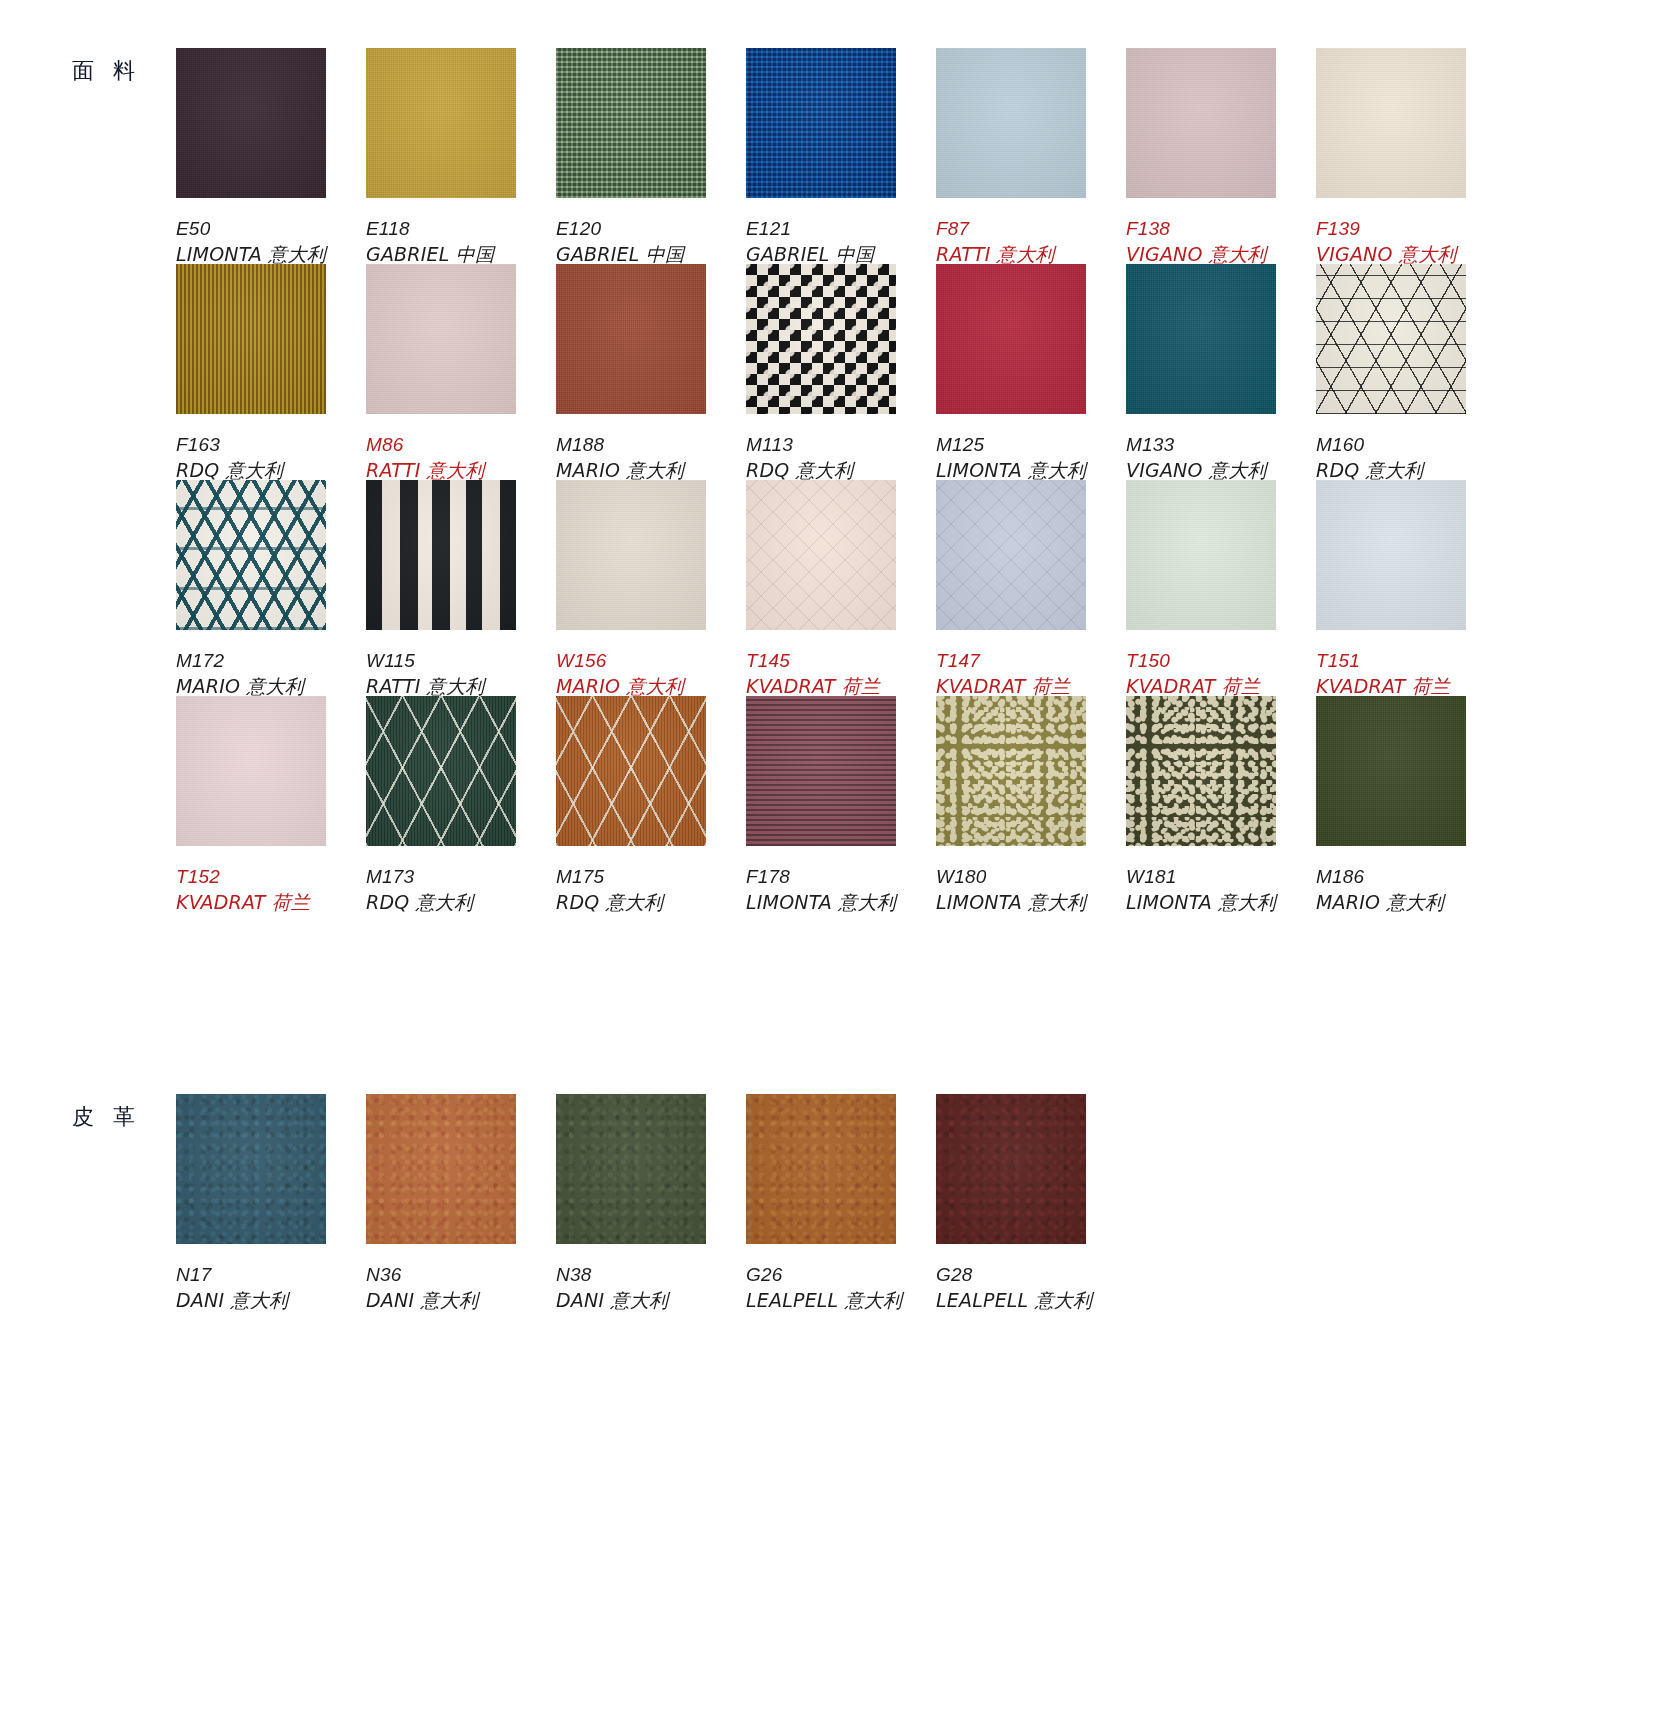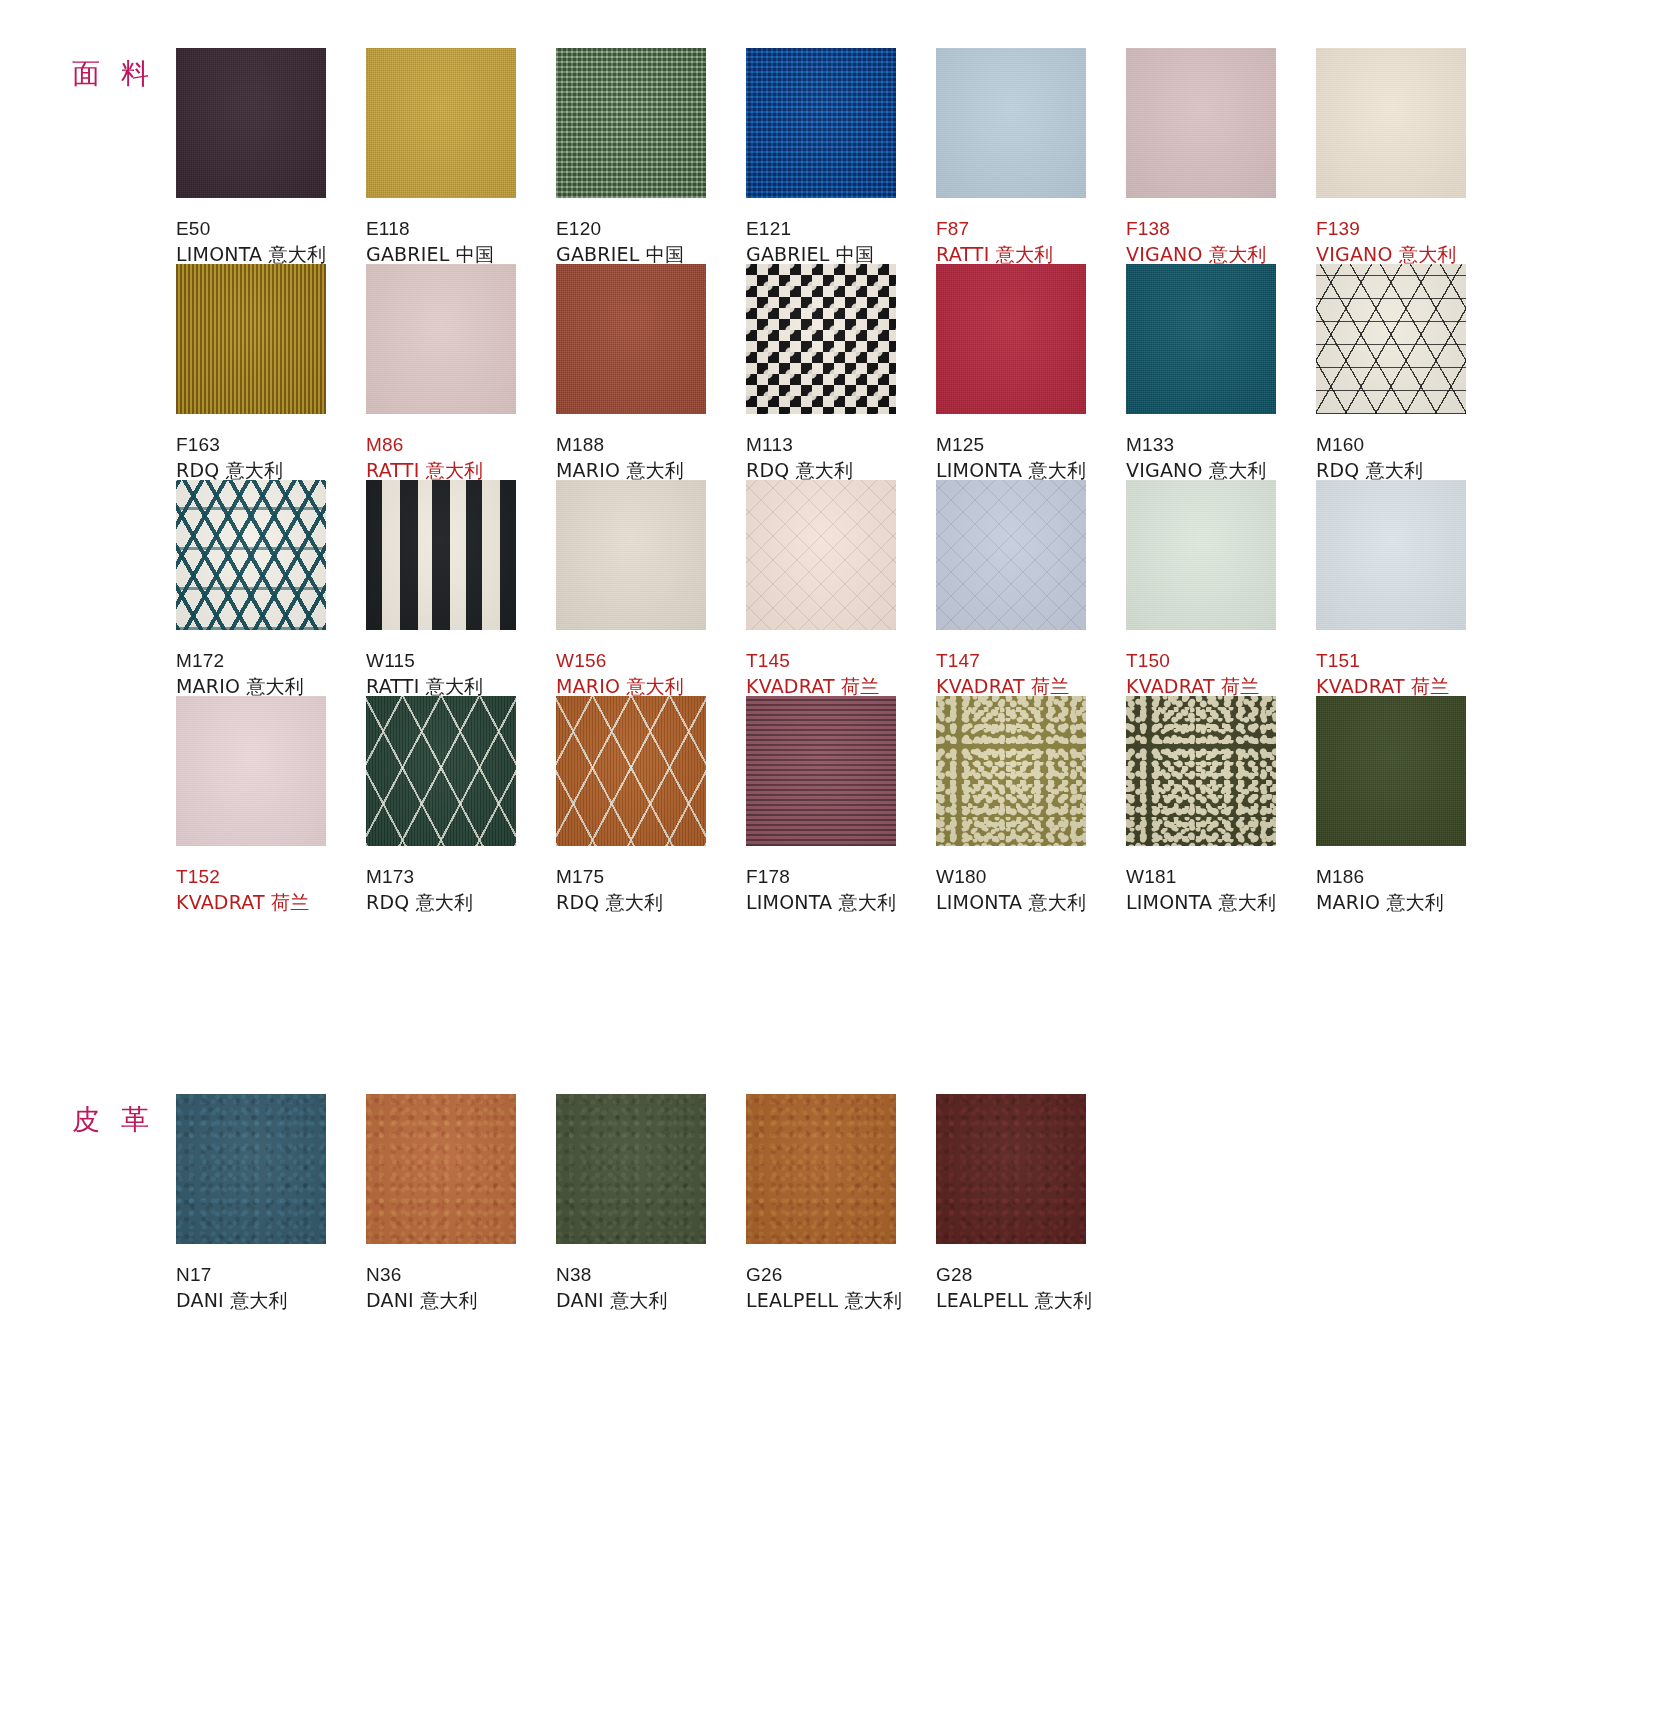--- a/index.html
+++ b/index.html
@@ -13,23 +13,23 @@
     overflow:hidden;
   }
   .sheet{position:relative;width:1670px;height:1728px;}
 
   
   .section{position:absolute;left:0;width:1670px;}
   .sec-title{
     position:absolute;
     left:72px;
     width:96px;
-    font-size:28px;
+    font-size:22px;
     letter-spacing:6px;
-    color:#be185d;
+    color:#0f172a;
     font-family:"DejaVu Sans","Liberation Sans",sans-serif;
     line-height:1;
     white-space:nowrap;
   }
   .grid{
     position:absolute;
     left:176px;
     top:0;
     display:grid;
     grid-template-columns:repeat(7,190px);
@@ -37,21 +37,21 @@
     row-gap:0px;
   }
   .cell{width:190px;}
   .swatch{
     width:150px;
     height:150px;
     position:relative;
     overflow:hidden;
     background-repeat:repeat;
   }
-  .labels{padding-top:18px;}
+  .labels{padding-top:18px;font-style:italic;}
   .code{
     font-size:19px;
     color:#1d1d1d;
     line-height:1.35;
     letter-spacing:.2px;
     white-space:nowrap;
   }
   .brand{
     font-size:19px;
     color:#1d1d1d;

